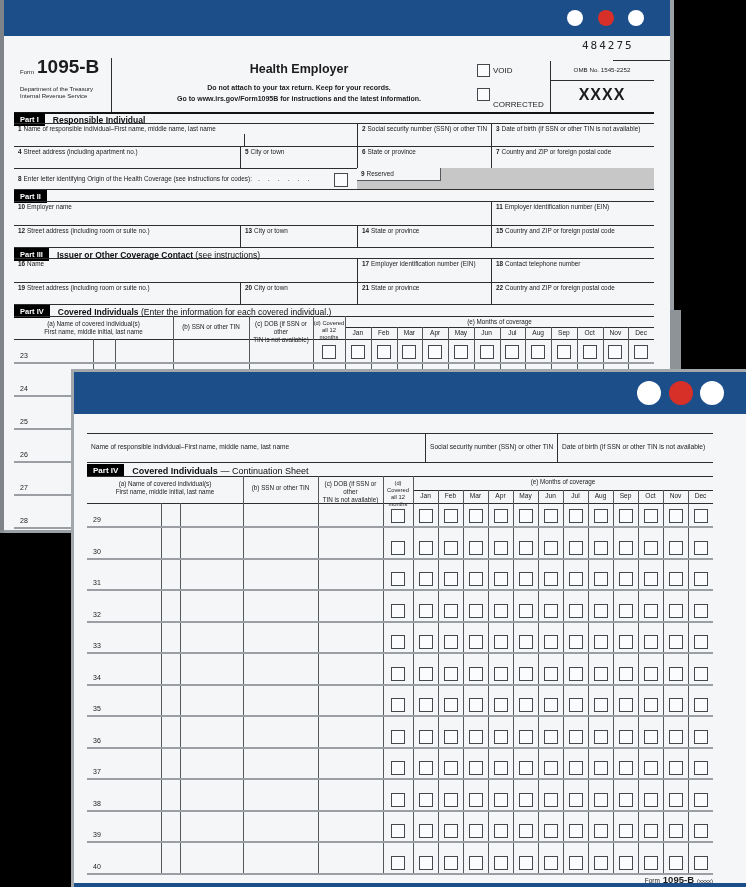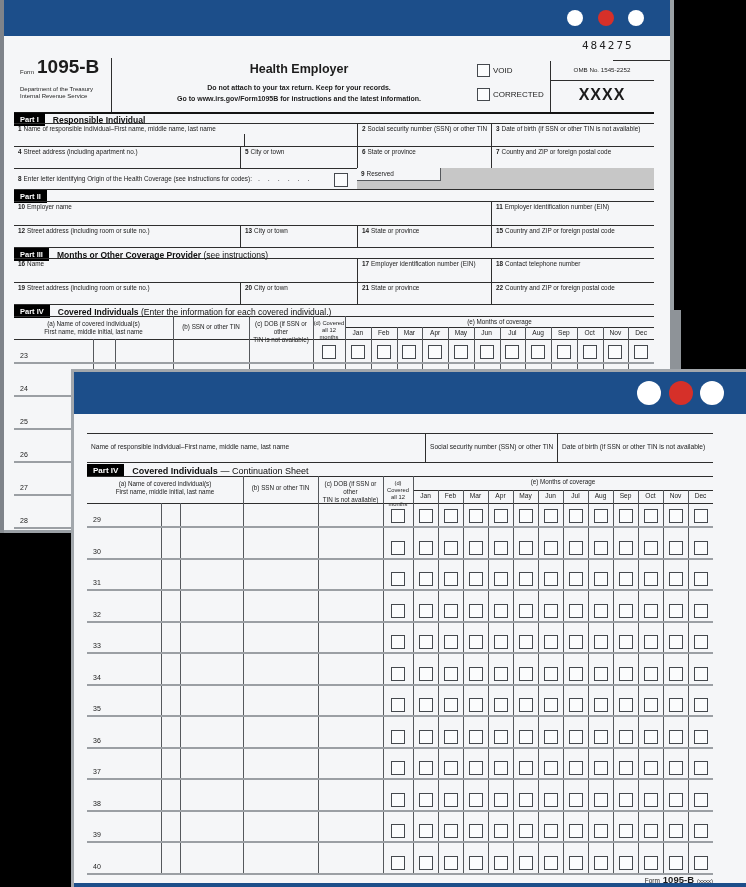--- a/index.html
+++ b/index.html
@@ -61,21 +61,21 @@
     <span style="position:absolute;left:16px;top:93px;font-size:6px;">Internal Revenue Service</span>
     <div class="vlineD" style="left:107px;top:58px;height:54px;"></div>
 
     <div style="position:absolute;left:120px;top:62px;width:350px;text-align:center;font-size:12.5px;font-weight:bold;">Health Employer</div>
     <div style="position:absolute;left:120px;top:84px;width:350px;text-align:center;font-size:7px;font-weight:bold;">Do not attach to your tax return. Keep for your records.</div>
     <div style="position:absolute;left:120px;top:95px;width:350px;text-align:center;font-size:7px;font-weight:bold;">Go to www.irs.gov/Form1095B for instructions and the latest information.</div>
 
     <div class="cb" style="left:473px;top:64px;width:11px;height:11px;"></div>
     <span style="position:absolute;left:489px;top:66px;font-size:8px;">VOID</span>
     <div class="cb" style="left:473px;top:88px;width:11px;height:11px;"></div>
-    <span style="position:absolute;left:489px;top:90px;font-size:8px;">CORRECTED</span>
+    <span style="position:absolute;left:489px;top:100px;font-size:8px;">CORRECTED</span>
 
     <div class="vlineD" style="left:546px;top:61px;height:51px;"></div>
     <div style="position:absolute;left:546px;top:66px;width:104px;text-align:center;font-size:6.2px;">OMB No. 1545-2252</div>
     <div class="hline" style="left:546px;top:80px;width:104px;"></div>
     <div style="position:absolute;left:546px;top:86px;width:104px;text-align:center;font-size:16px;font-weight:bold;letter-spacing:1px;">XXXX</div>
     <div class="hline2" style="left:10px;top:112px;width:640px;"></div>
 
     <div class="partbar" style="left:10px;top:113px;">
       <span class="partbox">Part I</span>
       <span class="parttitle">Responsible Individual</span>
@@ -135,21 +135,21 @@
     <div class="cell bl" style="left:353px;top:225px;width:134px;height:22px;">
       <span class="fnum">14</span><span class="flabel">State or province</span>
     </div>
     <div class="cell bl" style="left:487px;top:225px;width:163px;height:22px;">
       <span class="fnum">15</span><span class="flabel">Country and ZIP or foreign postal code</span>
     </div>
     <div class="hline" style="left:10px;top:247px;width:640px;"></div>
 
     <div class="partbar" style="left:10px;top:248px;">
       <span class="partbox">Part III</span>
-      <span class="parttitle"><span>Months or Other Coverage Provider</span> <span class="partnote">(see instructions)</span></span>
+      <span class="parttitle"><span>Issuer or Other Coverage Contact</span> <span class="partnote">(see instructions)</span></span>
     </div>
     <div class="hline" style="left:10px;top:258px;width:640px;"></div>
     <div class="cell" style="left:10px;top:258px;width:343px;height:24px;">
       <span class="fnum">16</span><span class="flabel">Name</span>
     </div>
     <div class="cell bl" style="left:353px;top:258px;width:134px;height:24px;">
       <span class="fnum">17</span><span class="flabel">Employer identification number (EIN)</span>
     </div>
     <div class="cell bl" style="left:487px;top:258px;width:163px;height:24px;">
       <span class="fnum">18</span><span class="flabel">Contact telephone number</span>

